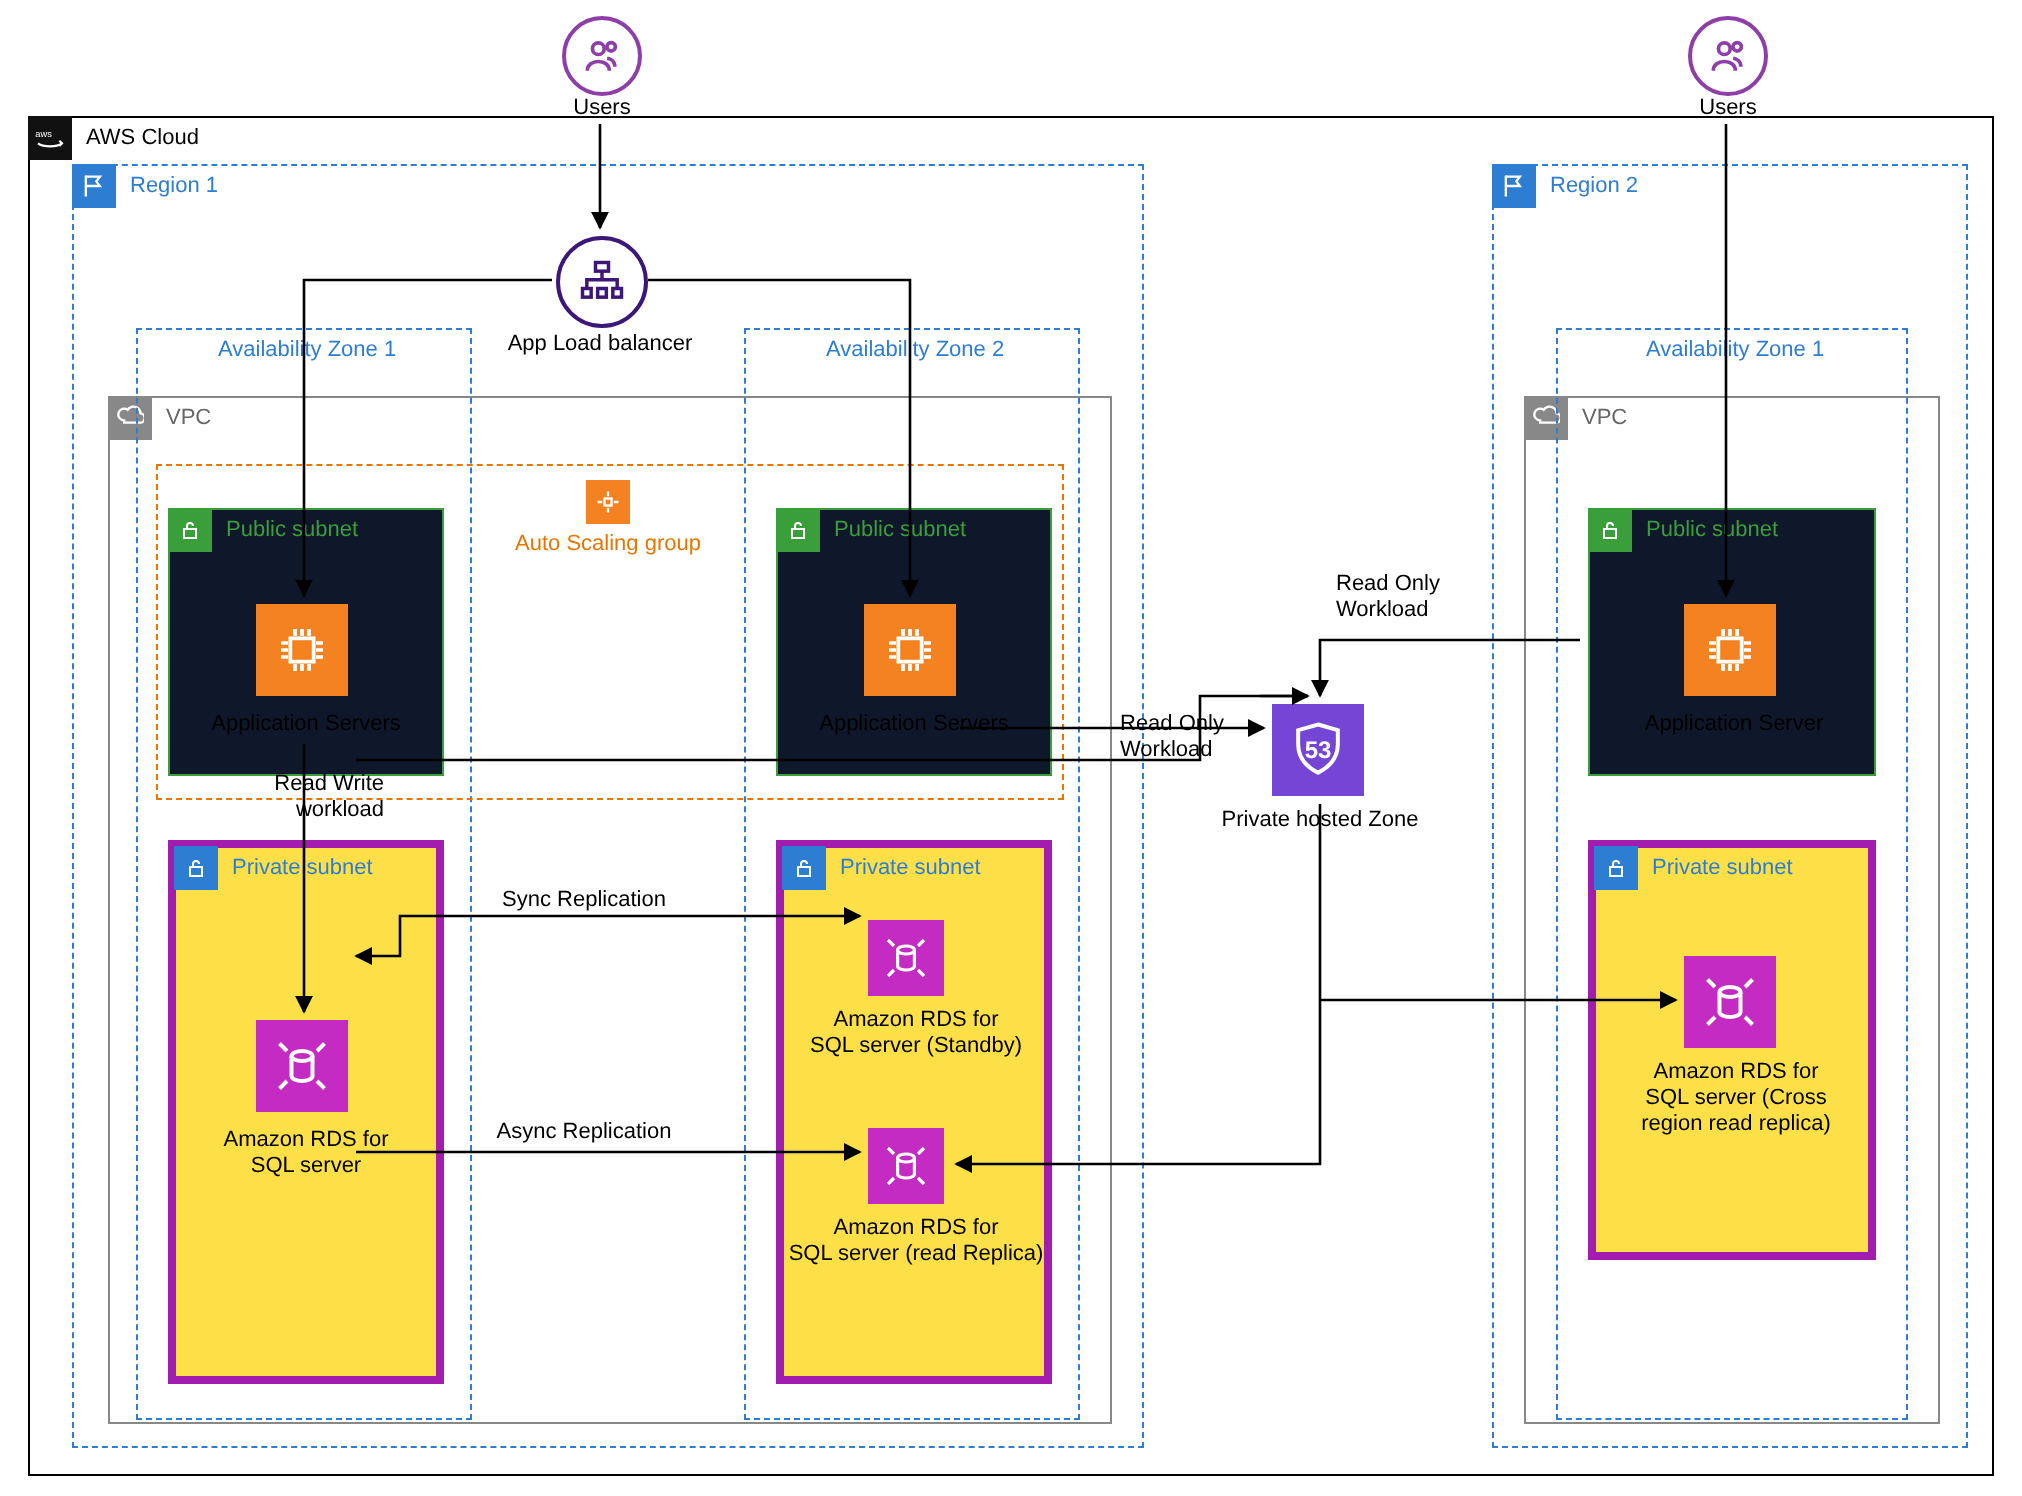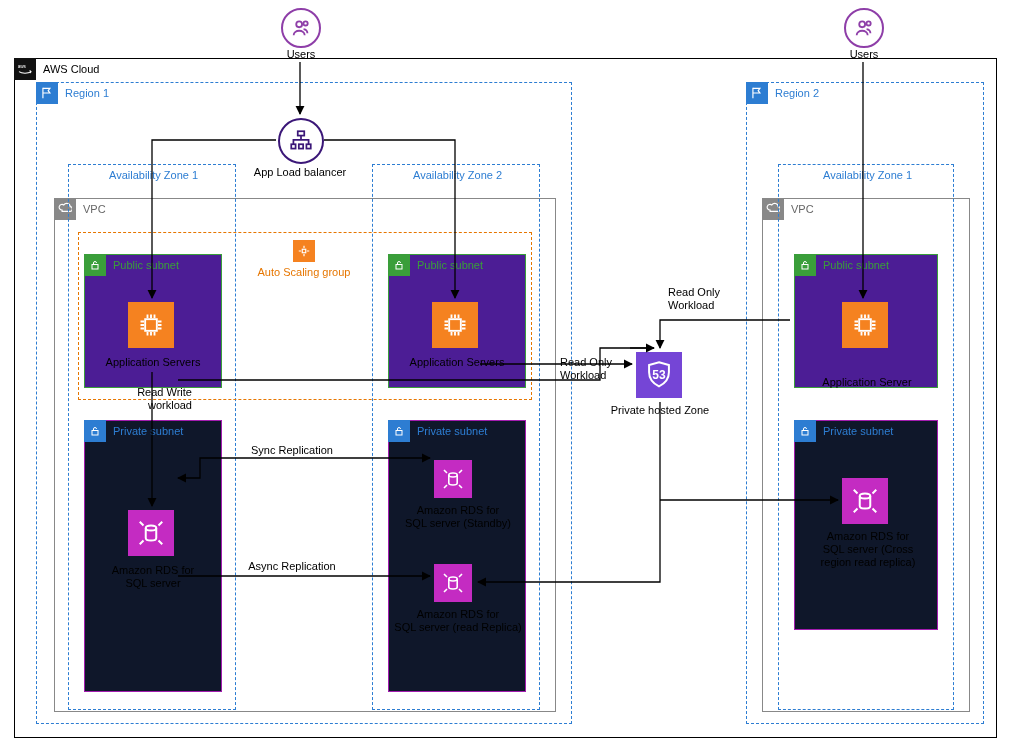--- a/index.html
+++ b/index.html
@@ -18,22 +18,22 @@
   }
   .box {
     position: absolute;
     box-sizing: border-box;
   }
   
   .aws-cloud   { border: 1px solid #000; }
   .region      { border: 1px dashed #2d7dd2; }
   .az          { border: 1px dashed #2d7dd2; }
   .vpc         { border: 1px solid #888; }
-  .pub-subnet  { border: 1px solid #3a9e3a; background: #4c1d95; }
-  .priv-subnet { border: 1px solid #a21caf; background: #0f172a; }
+  .pub-subnet  { border: 1px solid #3a9e3a; background: #0f172a; }
+  .priv-subnet { border: 4px solid #a21caf; background: #fde047; }
   .asg         { border: 1px dashed #e67600; }
   
   .badge {
     position: absolute;
     top: -1px; left: -1px;
     width: 22px; height: 22px;
     display: flex; align-items: center; justify-content: center;
     color: #fff; font-size: 12px;
   }
   .badge.black  { background: #111; }
@@ -242,21 +242,21 @@
     </div>
     <span class="label green" style="left:28px; top:4px;">Public subnet</span>
   </div>
 
   <div class="node orange" style="left:842px; top:302px;">
     <svg width="28" height="28" viewBox="0 0 24 24" fill="none" stroke="#fff" stroke-width="1.6">
       <rect x="7" y="7" width="10" height="10"></rect>
         <path d="M9 3v3M12 3v3M15 3v3M9 18v3M12 18v3M15 18v3M3 9h3M3 12h3M3 15h3M18 9h3M18 12h3M18 15h3"></path>
     </svg>
   </div>
-  <div class="caption" style="left:814px; top:356px; width:106px;margin-top:20px;">Application Server</div>
+  <div class="caption" style="left:814px; top:356px; width:106px;">Application Server</div>
 
   <div class="box priv-subnet" style="left:84px; top:420px; width:138px; height:272px;">
     <div class="badge blue">
       <svg width="12" height="12" viewBox="0 0 24 24" fill="none" stroke="#fff" stroke-width="2">
           <rect x="6" y="11" width="12" height="9"></rect>
           <path d="M9 11V8a3 3 0 0 1 6 0"></path>
         </svg>
     </div>
     <span class="label blue" style="left:28px; top:4px;">Private subnet</span>
   </div>

